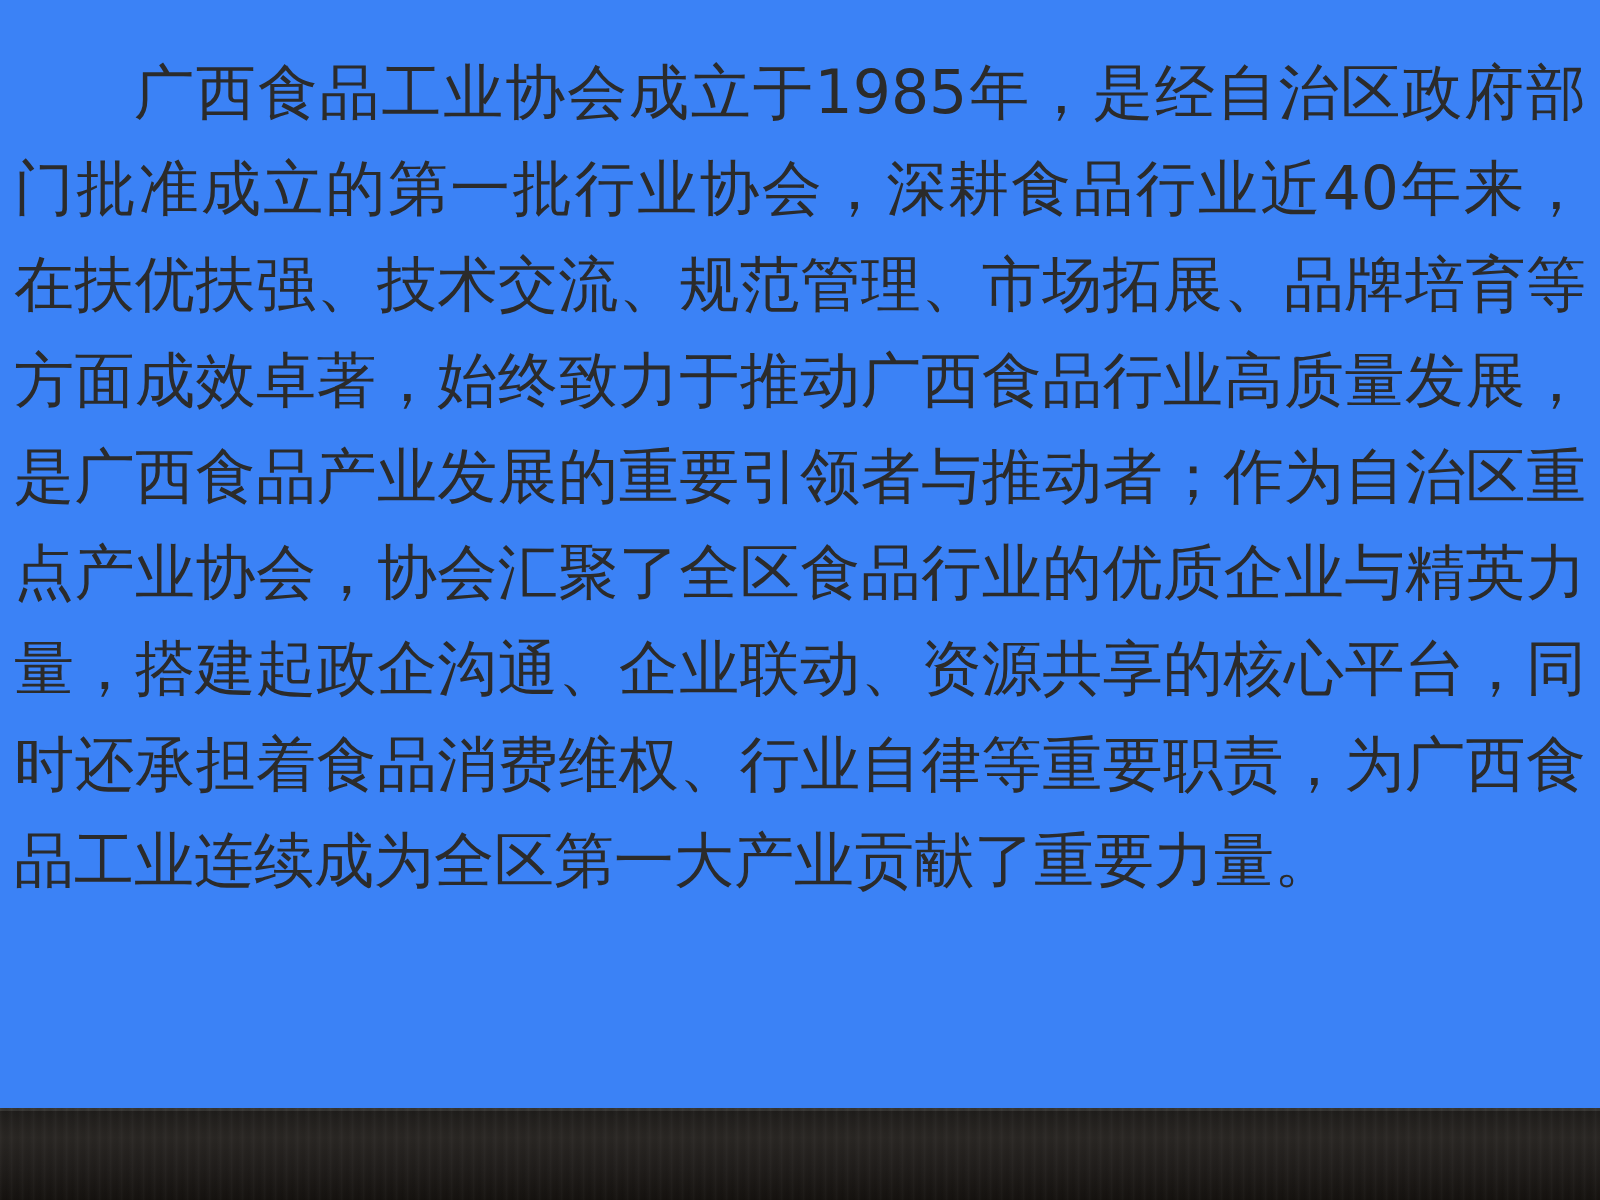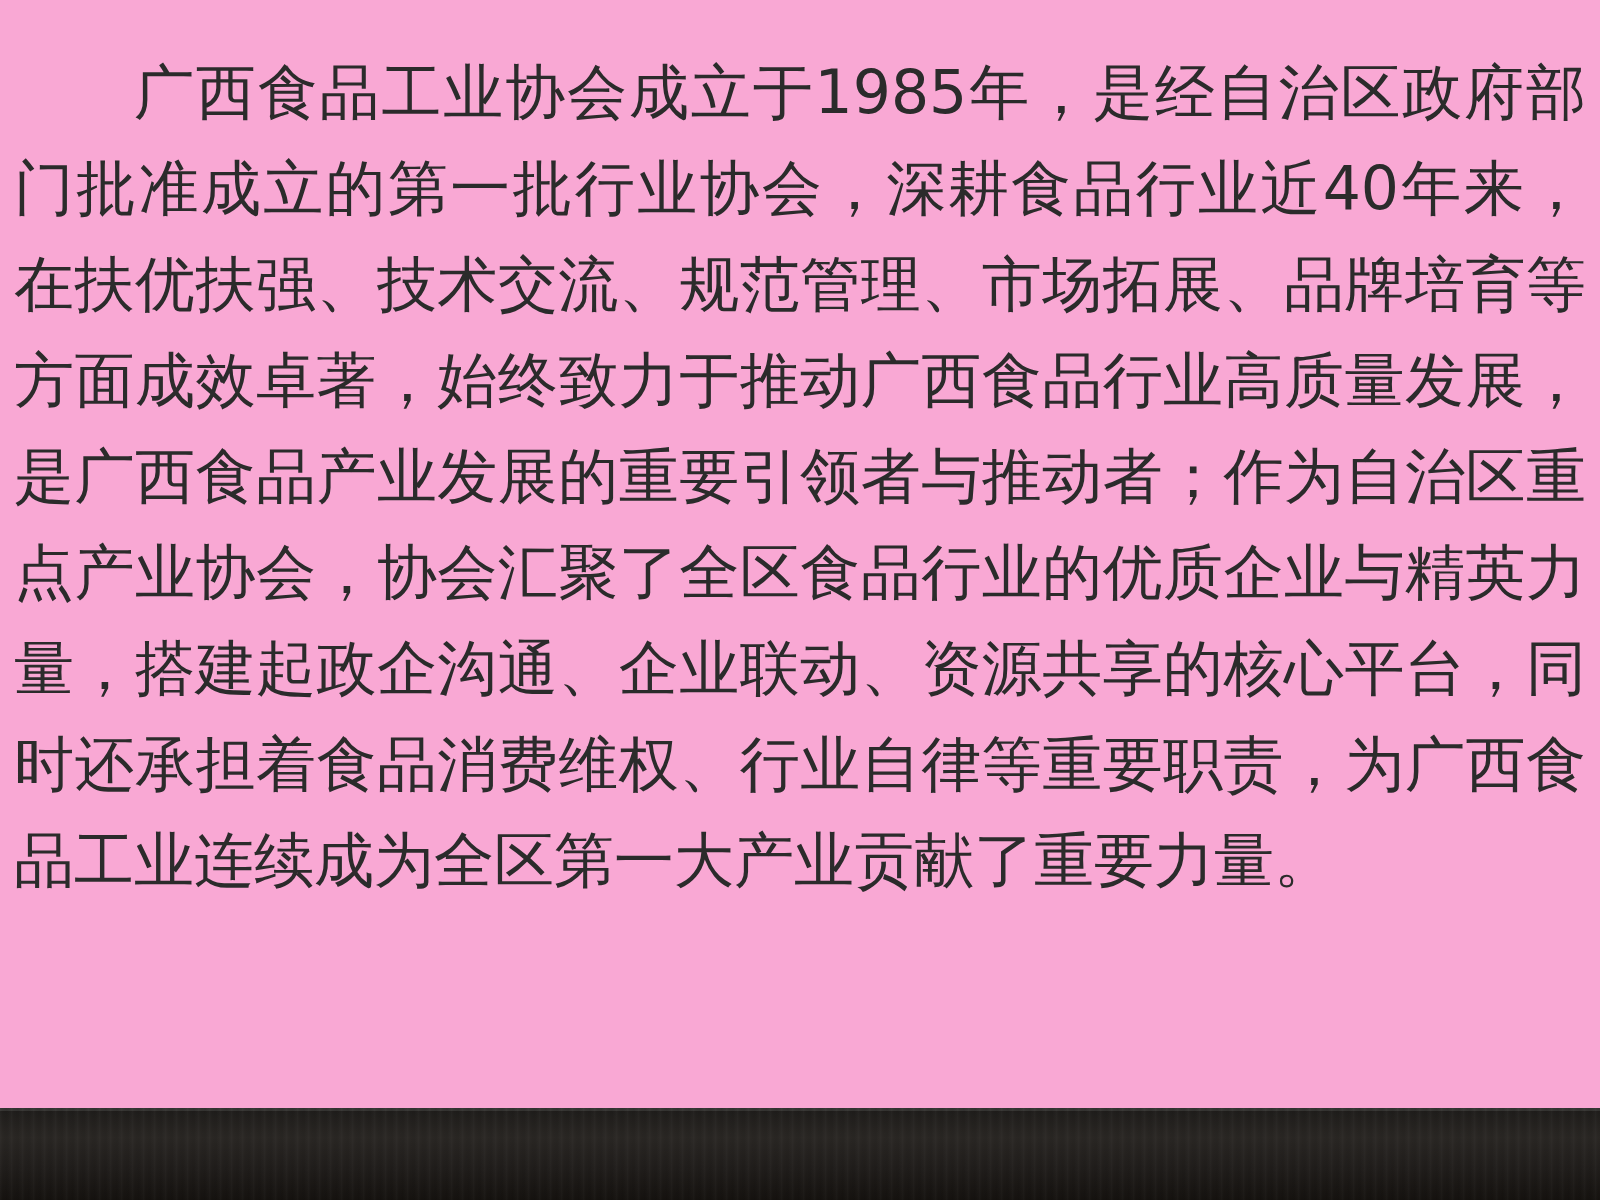--- a/index.html
+++ b/index.html
@@ -10,21 +10,21 @@
     background: #ffffff;
     overflow: hidden;
   }
   body {
     font-family: "DejaVu Sans", "Liberation Sans", sans-serif;
   }
   .page {
     position: relative;
     width: 1600px;
     height: 1200px;
-    background: #f9a8d4;
+    background: #3b82f6;
     box-sizing: border-box;
   }
   .content {
     position: absolute;
     left: 0px;
     top: 0px;
     width: 1600px;
     padding: 44px 14px 0 14px;
     box-sizing: border-box;
   }

